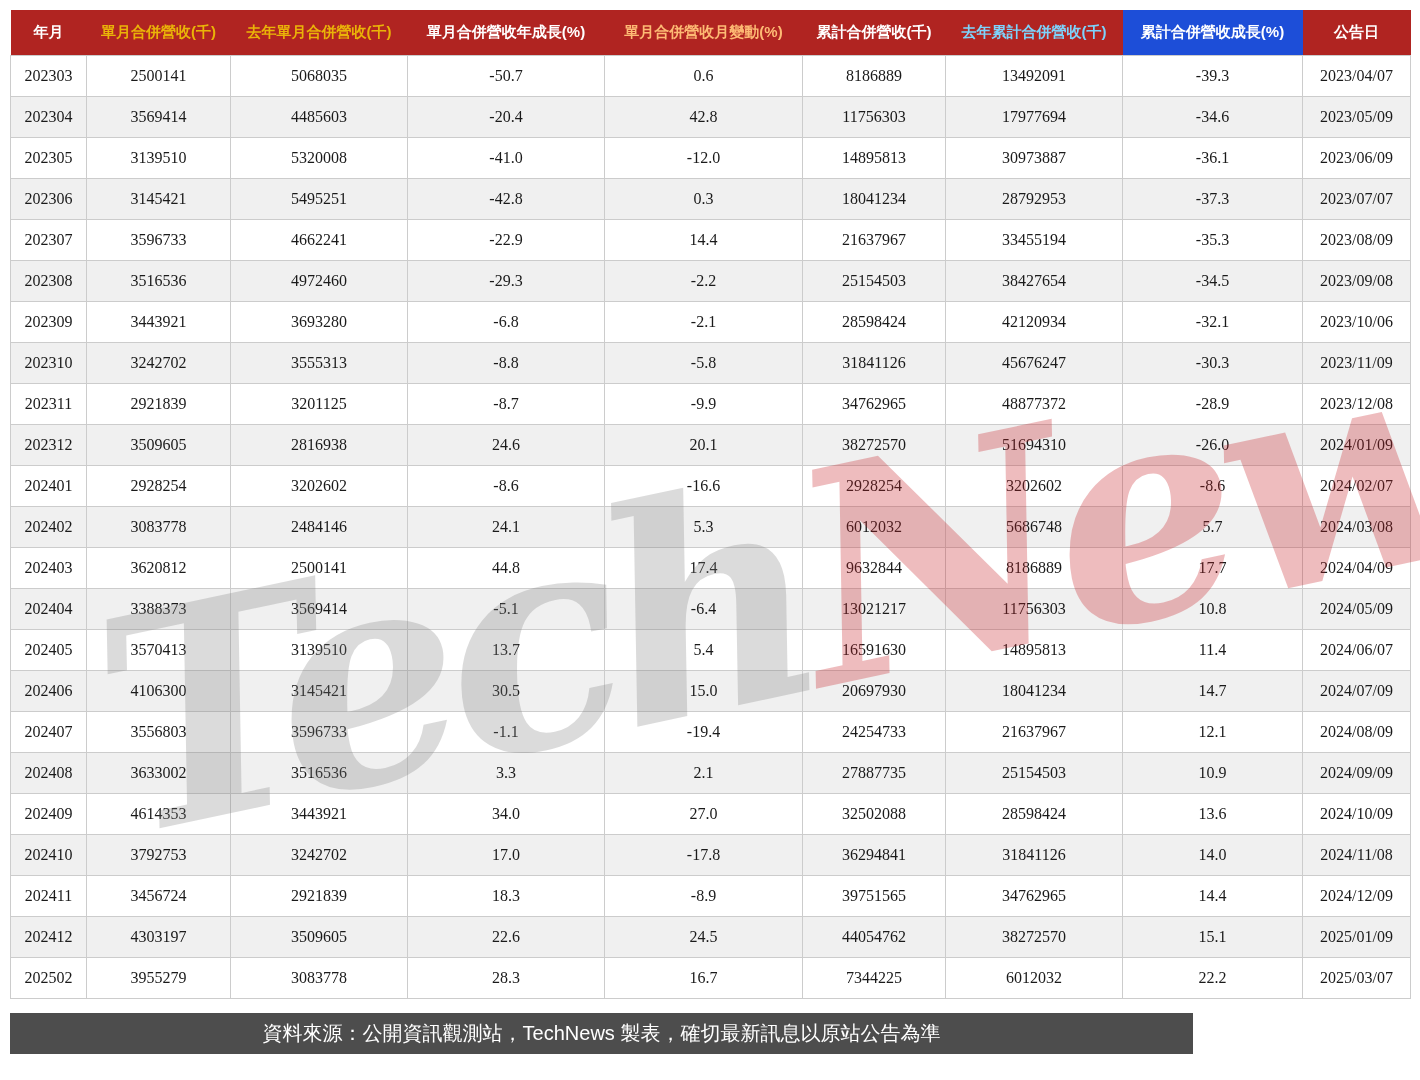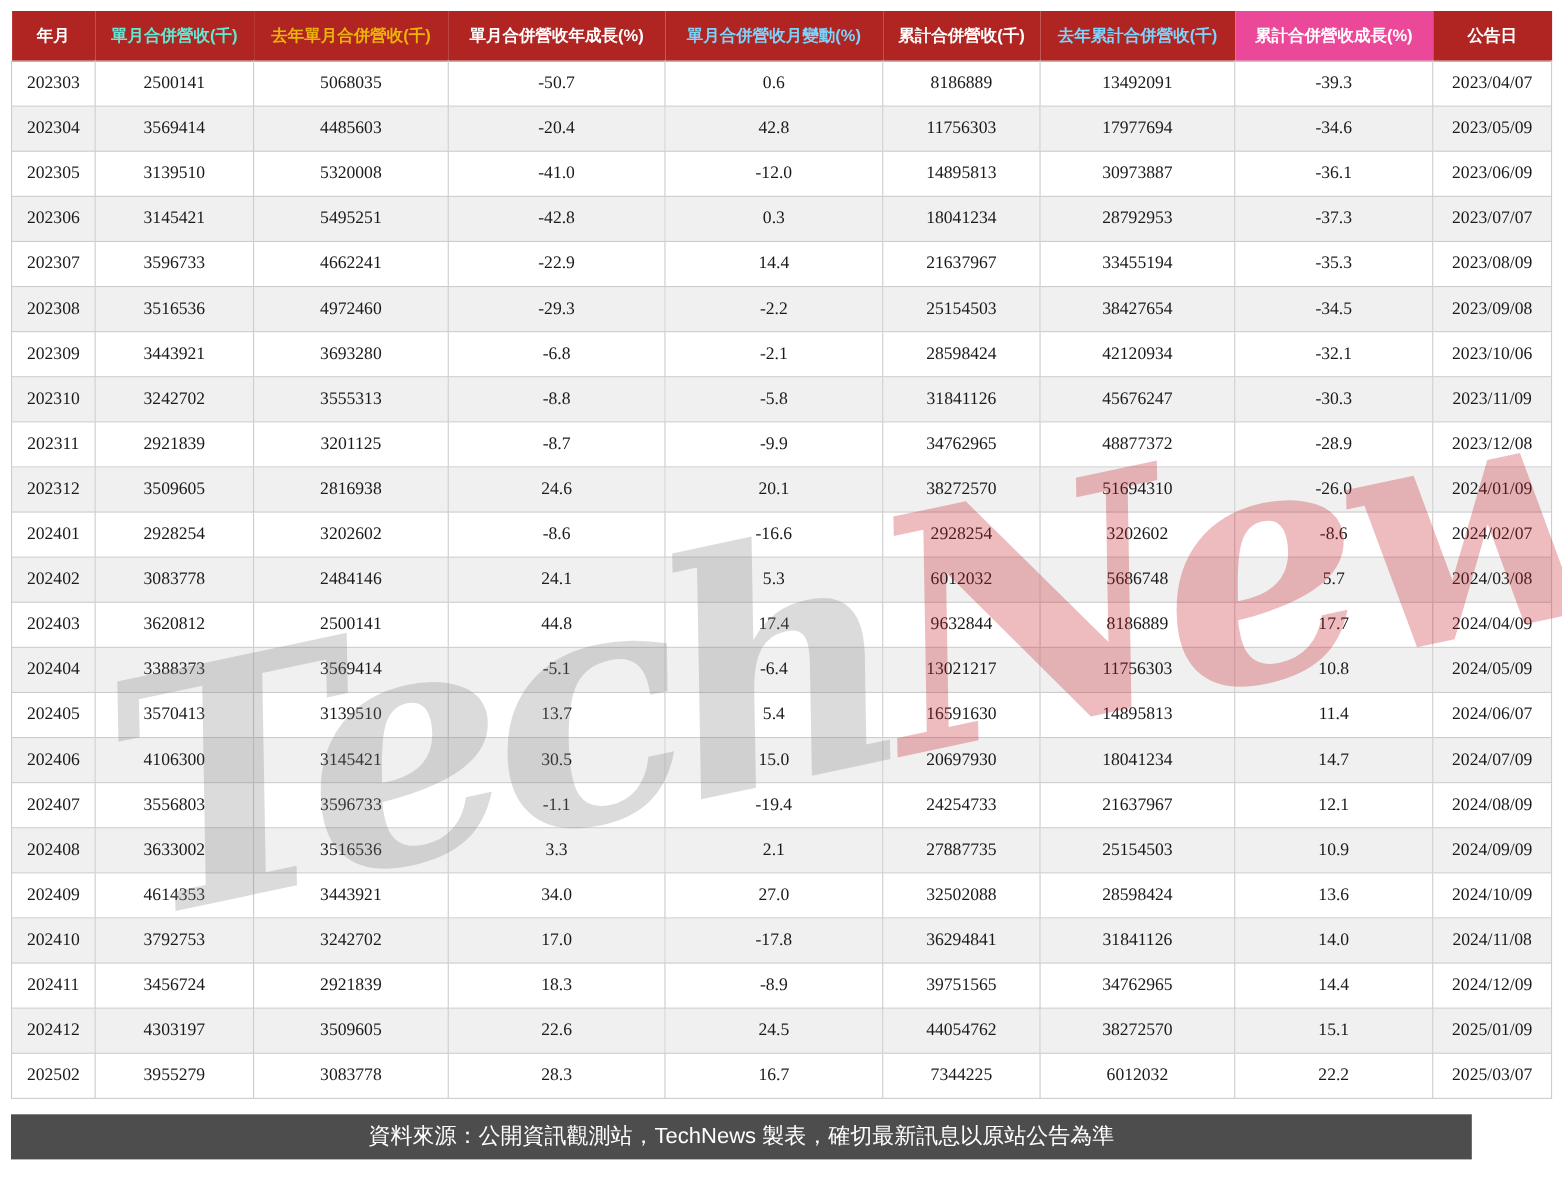--- a/index.html
+++ b/index.html
@@ -27,21 +27,21 @@
   .watermark{
     position:absolute;left:95px;top:455px;width:1260px;height:320px;
     font-family:"DejaVu Serif",serif;font-style:italic;font-weight:bold;
     font-size:295px;line-height:1;letter-spacing:-14px;white-space:nowrap;
     transform:rotate(-12deg);transform-origin:50% 50%;
     pointer-events:none;user-select:none;
   }
   .wm-tech{color:rgba(125,125,125,0.28);}
   .wm-news{color:rgba(198,32,40,0.30);}
   .footer{
-    position:absolute;left:10px;top:1013px;width:1328px;height:41px;
+    position:absolute;left:10px;top:1013px;width:1183px;height:41px;
     background:#4d4d4d;color:#ffffff;text-align:center;line-height:41px;
     font-size:20px;font-family:"Liberation Sans",sans-serif;
   }
 </style>
 </head>
 <body>
 
 <div class="page">
 
   <table class="revenue">
@@ -52,27 +52,27 @@
         <col style="width: 197px;">
         <col style="width: 198px;">
         <col style="width: 143px;">
         <col style="width: 177px;">
         <col style="width: 180px;">
         <col style="width: 108px;">
       </colgroup>
     <thead id="thead">
         <tr>
           <th style="background: rgb(176, 36, 33); color: rgb(255, 255, 255);">年月</th>
-          <th style="background: rgb(176, 36, 33); color: #5eead4;">單月合併營收(千)</th>
+          <th style="background: rgb(176, 36, 33); color: #eab308;">單月合併營收(千)</th>
           <th style="background: rgb(176, 36, 33); color: #eab308;">去年單月合併營收(千)</th>
           <th style="background: rgb(176, 36, 33); color: rgb(255, 255, 255); margin-top: 32px;">單月合併營收年成長(%)</th>
-          <th style="background: rgb(176, 36, 33); color: #7dd3fc; margin-top: 48px;">單月合併營收月變動(%)</th>
+          <th style="background: rgb(176, 36, 33); color: #fdba74; margin-top: 48px;">單月合併營收月變動(%)</th>
           <th style="background: rgb(176, 36, 33); color: rgb(255, 255, 255);">累計合併營收(千)</th>
           <th style="background: rgb(176, 36, 33); color: #7dd3fc;">去年累計合併營收(千)</th>
-          <th style="background: #ec4899; color: rgb(255, 255, 255);">累計合併營收成長(%)</th>
+          <th style="background: #1d4ed8; color: rgb(255, 255, 255);">累計合併營收成長(%)</th>
           <th style="background: rgb(176, 36, 33); color: rgb(255, 255, 255);">公告日</th>
         </tr>
       </thead>
     <tbody id="tbody">
         <tr>
           <td>202303</td>
           <td>2500141</td>
           <td>5068035</td>
           <td>-50.7</td>
           <td>0.6</td>

